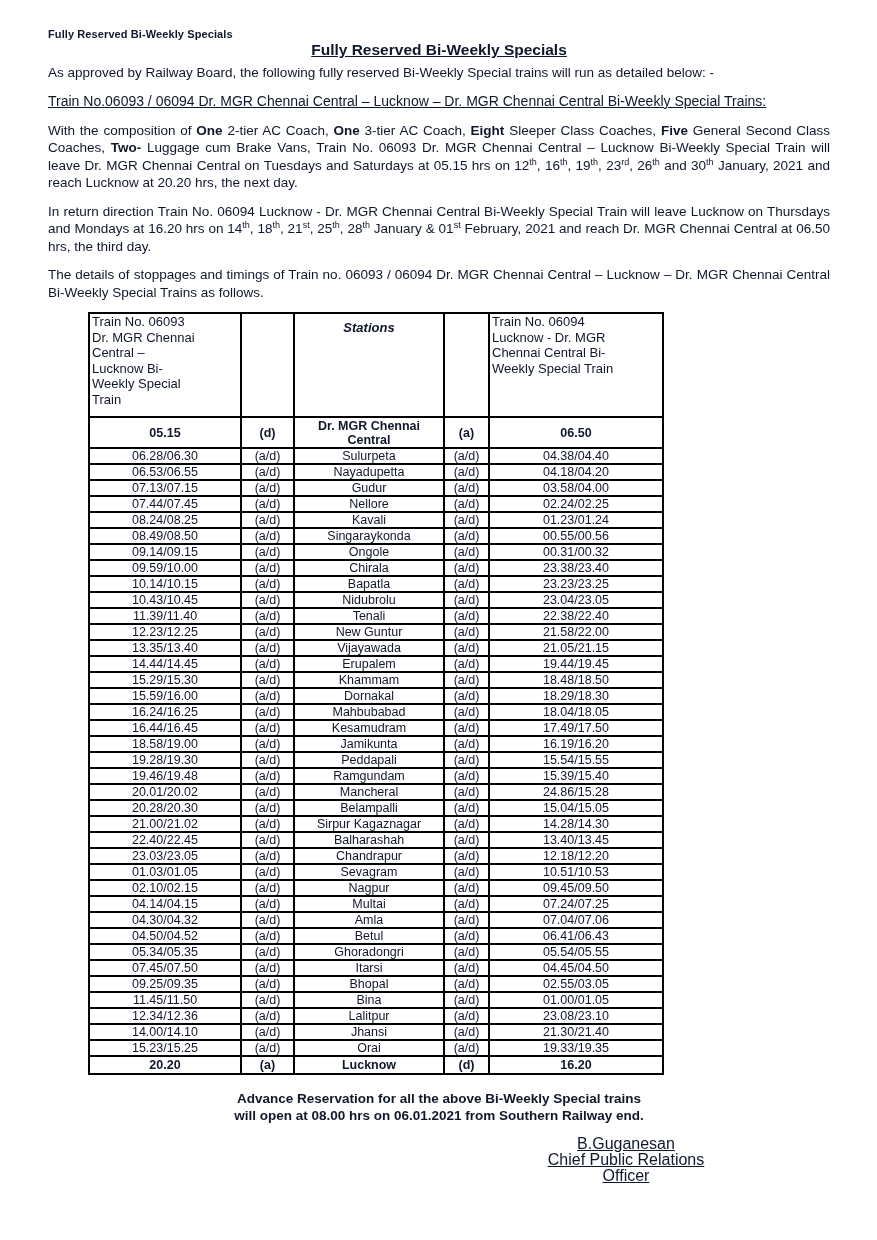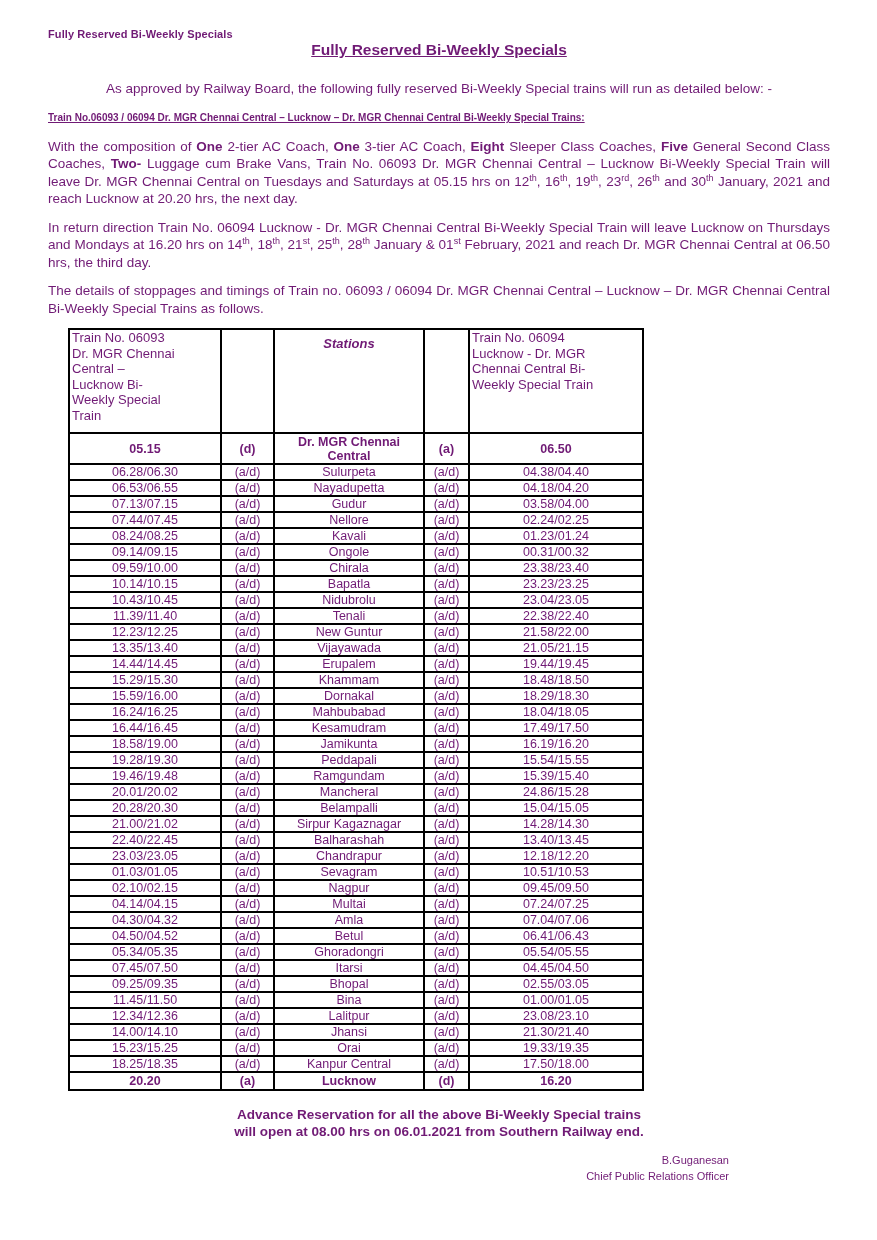--- a/index.html
+++ b/index.html
@@ -1,65 +1,64 @@
 <!DOCTYPE html>
 <html><head>
 <meta charset="utf-8">
 <style>
   html, body { margin: 0; padding: 0; background: #ffffff; }
   .page {
     position: relative;
     width: 877px;
     height: 1240px;
     background: #ffffff;
-    color: #701a75;
+    color: #0f172a;
     font-family: "Liberation Sans", sans-serif;
     box-sizing: border-box;
     padding-top: 28px;
     overflow: hidden;
   }
   .content { margin: 0 47px 0 48px; }
   .corner-header {
     font-size: 11px;
     font-weight: bold;
     letter-spacing: 0.1px;
   }
   .doc-title {
     text-align: center;
     font-size: 15.5px;
     font-weight: bold;
     text-decoration: underline;
     margin-top: 1px;
   }
   .intro {
     font-size: 13.5px;
-    margin-top: 22px;
-    text-align: center;
+    margin-top: 6px;
   }
   .section-heading {
-    font-size: 10px;
-    font-weight: bold;
+    font-size: 14px;
+    font-weight: normal;
     text-decoration: underline;
     line-height: 17.5px;
     margin-top: 13px;
   }
   .para {
     font-size: 13.5px;
     line-height: 17.5px;
     text-align: justify;
     margin-top: 11px;
   }
   .para .b { font-weight: bold; }
   sup { font-size: 9px; vertical-align: super; line-height: 0; }
 
   table.timetable {
     border-collapse: collapse;
     table-layout: fixed;
     width: 574px;
-    margin: 11px 0 0 20px;
+    margin: 11px 0 0 40px;
     font-size: 12.5px;
   }
   table.timetable td {
     border: 2px solid #000000;
     text-align: center;
     padding: 0 2px;
     overflow: hidden;
   }
   td.hcell {
     vertical-align: top;
@@ -79,24 +78,25 @@
   .footer-note {
     text-align: center;
     font-weight: bold;
     font-size: 13.5px;
     line-height: 16.5px;
     margin-top: 16px;
   }
   .signature {
     margin-left: 475px;
     width: 206px;
-    text-align: right;
-    font-size: 11px;
+    text-align: center;
+    font-size: 16px;
     line-height: 16px;
     margin-top: 12px;
+    text-decoration: underline;
   }
 </style>
 </head>
 <body>
 
 <div class="page">
   <div class="content">
 
     <div class="corner-header">Fully Reserved Bi-Weekly Specials</div>
 
@@ -175,20 +175,27 @@
             <td>02.24/02.25</td>
           </tr>
           <tr>
             <td>08.24/08.25</td>
             <td>(a/d)</td>
             <td>Kavali</td>
             <td>(a/d)</td>
             <td>01.23/01.24</td>
           </tr>
           <tr>
+            <td>08.49/08.50</td>
+            <td>(a/d)</td>
+            <td>Singaraykonda</td>
+            <td>(a/d)</td>
+            <td>00.55/00.56</td>
+          </tr>
+          <tr>
             <td>09.14/09.15</td>
             <td>(a/d)</td>
             <td>Ongole</td>
             <td>(a/d)</td>
             <td>00.31/00.32</td>
           </tr>
           <tr>
             <td>09.59/10.00</td>
             <td>(a/d)</td>
             <td>Chirala</td>
@@ -397,27 +404,20 @@
             <td>Jhansi</td>
             <td>(a/d)</td>
             <td>21.30/21.40</td>
           </tr>
           <tr>
             <td>15.23/15.25</td>
             <td>(a/d)</td>
             <td>Orai</td>
             <td>(a/d)</td>
             <td>19.33/19.35</td>
-          </tr>
-          <tr>
-            <td>18.25/18.35</td>
-            <td>(a/d)</td>
-            <td>Kanpur Central</td>
-            <td>(a/d)</td>
-            <td>17.50/18.00</td>
           </tr>
         </tbody>
       <tbody>
         <tr class="boldrow lastrow">
           <td>20.20</td>
           <td>(a)</td>
           <td>Lucknow</td>
           <td>(d)</td>
           <td>16.20</td>
         </tr>

